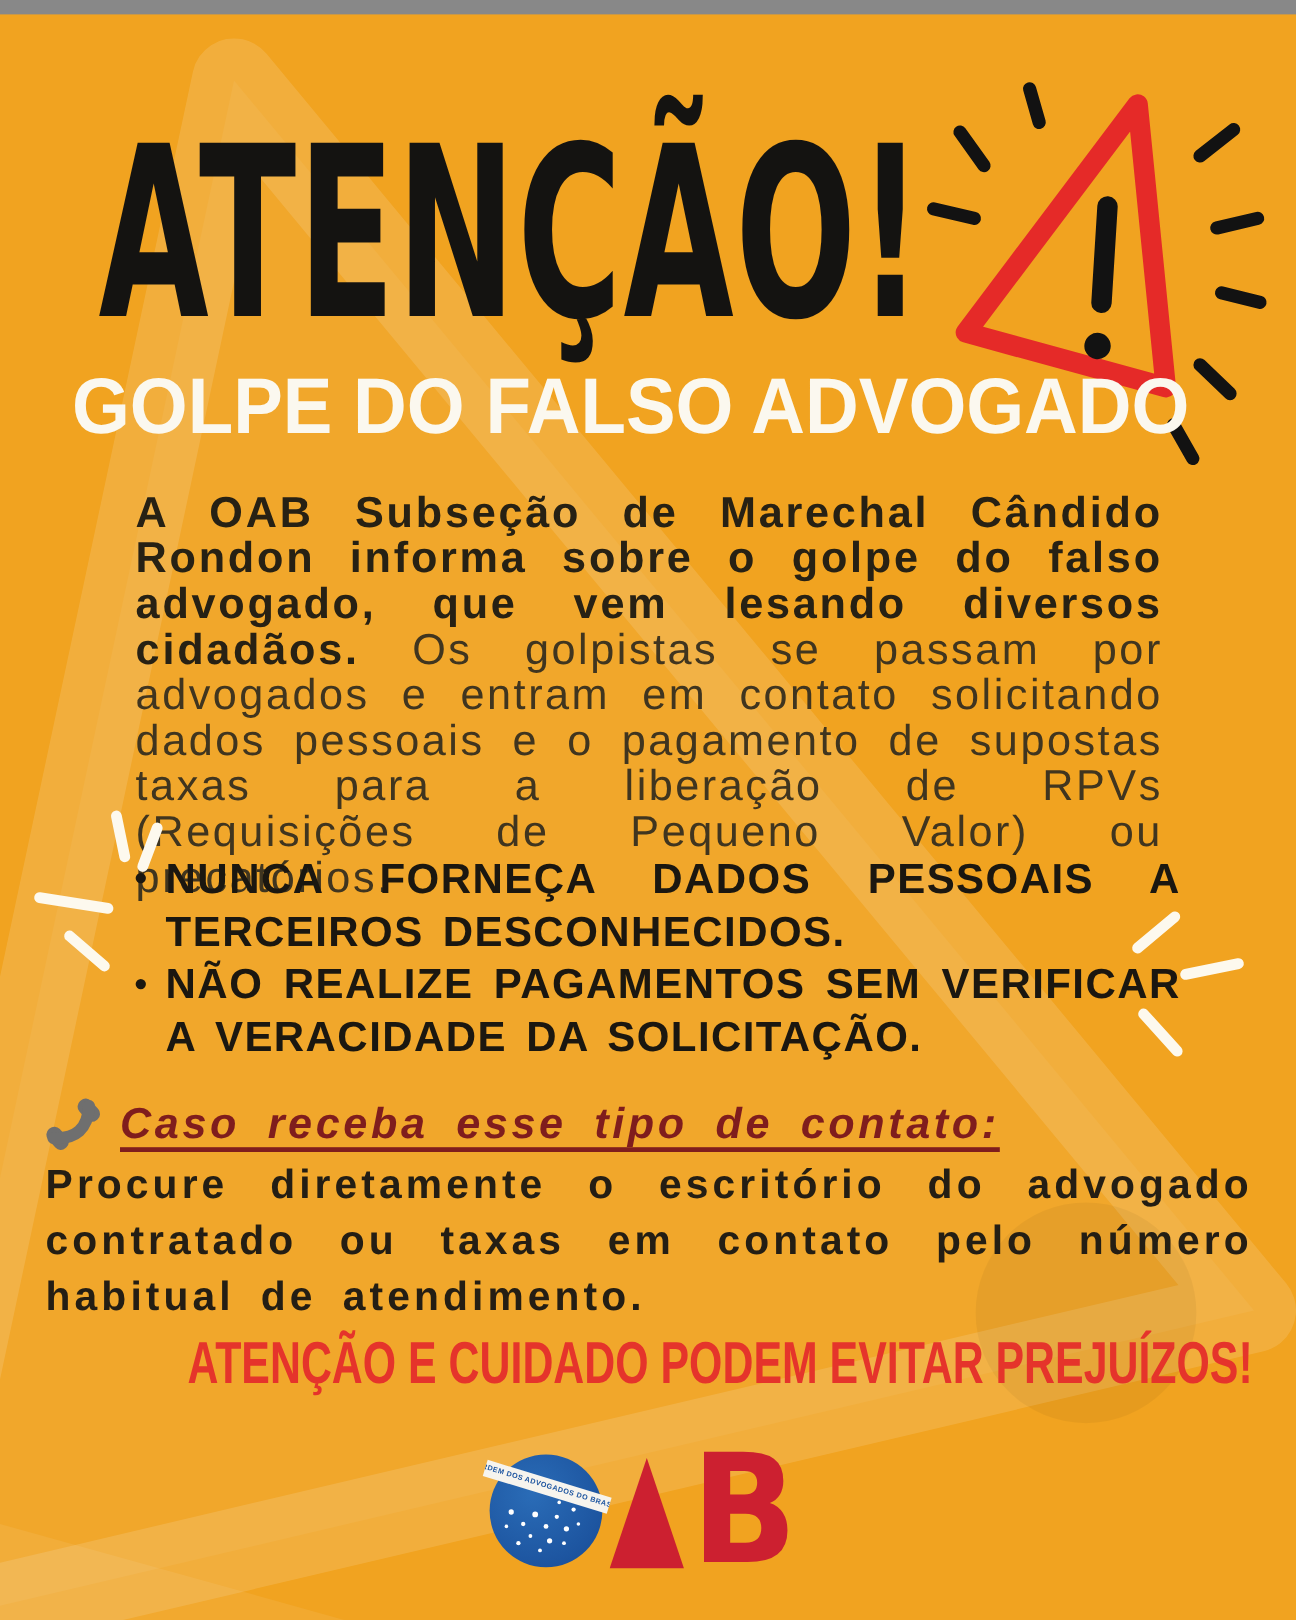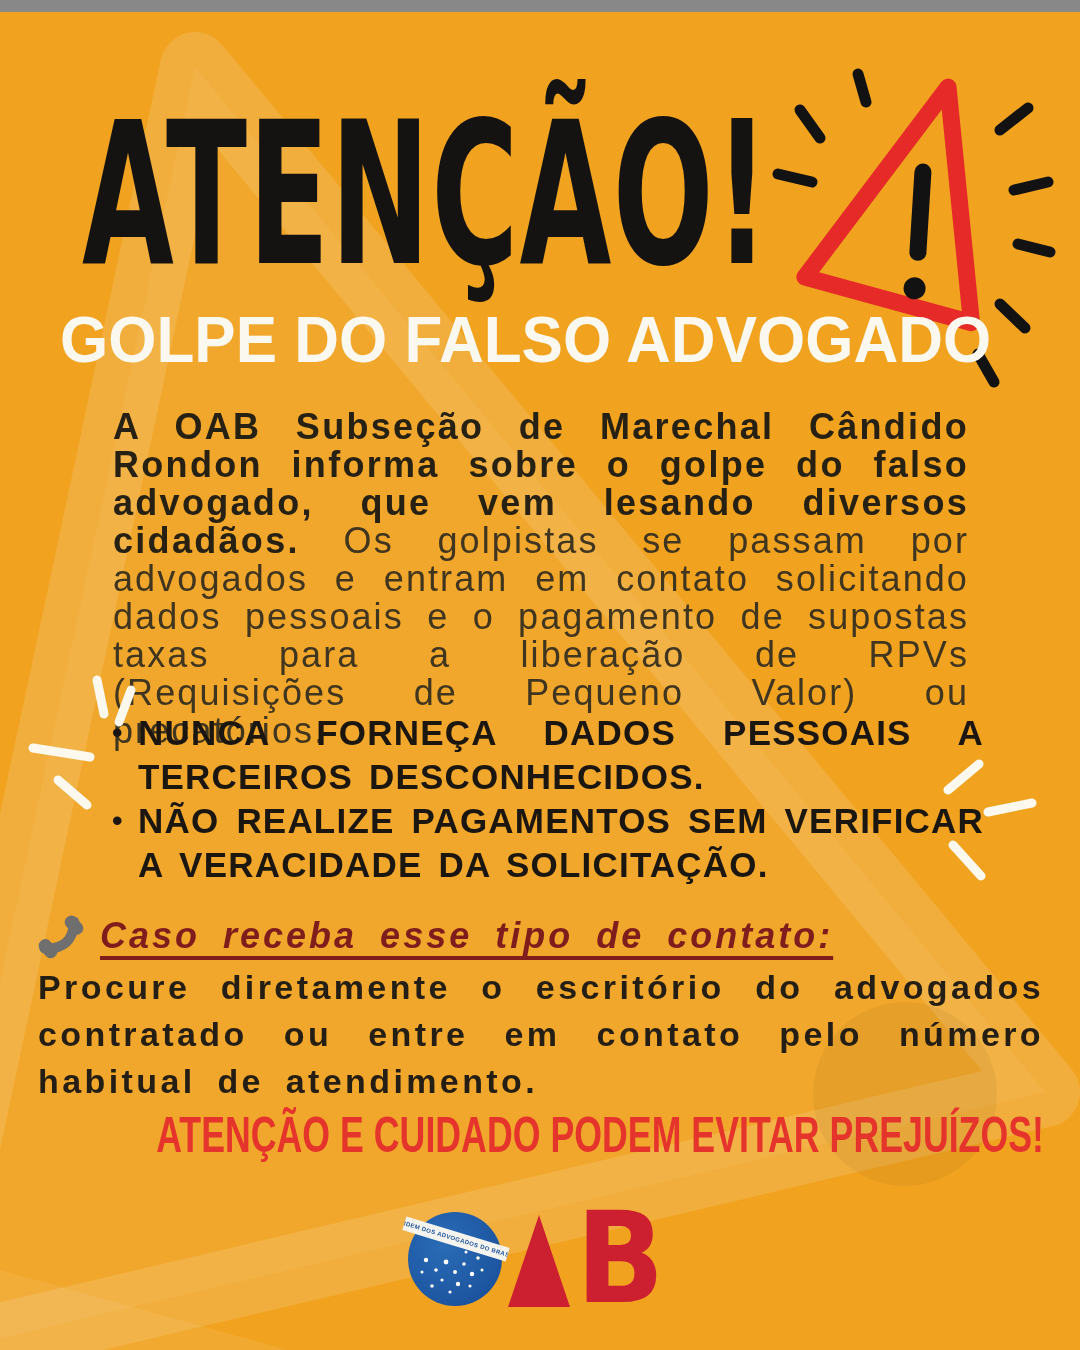--- a/index.html
+++ b/index.html
@@ -196,21 +196,21 @@
   </ul>
 
   <svg class="abs phone-wrap" width="52" height="52" viewBox="0 0 52 52">
     <g transform="rotate(-42 26 26)" fill="#6F6F6F">
       <rect x="2" y="14" width="13" height="21" rx="6"></rect>
       <rect x="37" y="14" width="13" height="21" rx="6"></rect>
       <path d="M6 22 Q26 42 46 22" stroke="#6F6F6F" stroke-width="10" fill="none" stroke-linecap="round"></path>
     </g>
   </svg>
   <div class="abs contact-head">Caso receba esse tipo de contato:</div>
-  <p class="abs contact-body">Procure diretamente o escritório do advogados contratado ou entre em contato pelo número habitual de atendimento.</p>
+  <p class="abs contact-body">Procure diretamente o escritório do advogado contratado ou taxas em contato pelo número habitual de atendimento.</p>
 
   <div class="abs warning-line-wrap">
     <span class="warning-line">ATENÇÃO E CUIDADO PODEM EVITAR PREJUÍZOS!</span>
   </div>
 
   <div class="abs logo">
     <div class="globe">
       <svg width="94" height="94" viewBox="0 0 94 94" style="position:absolute;left:0;top:0;">
         <g fill="#ffffff">
           <circle cx="18" cy="48" r="2.2"></circle>

